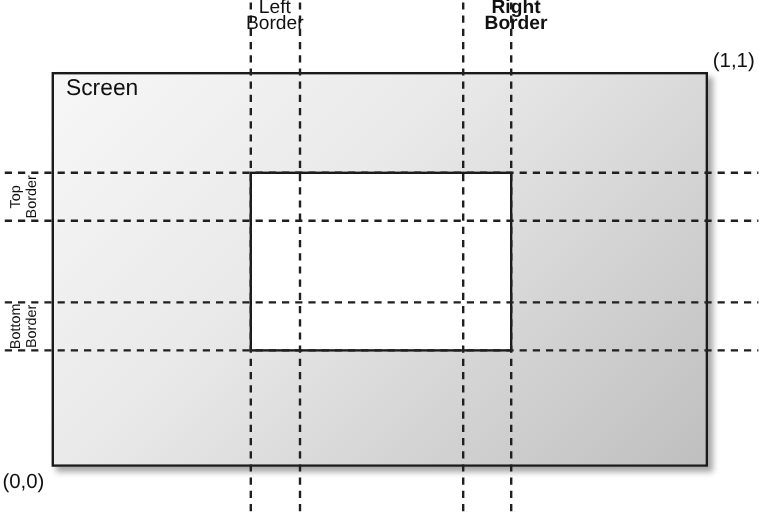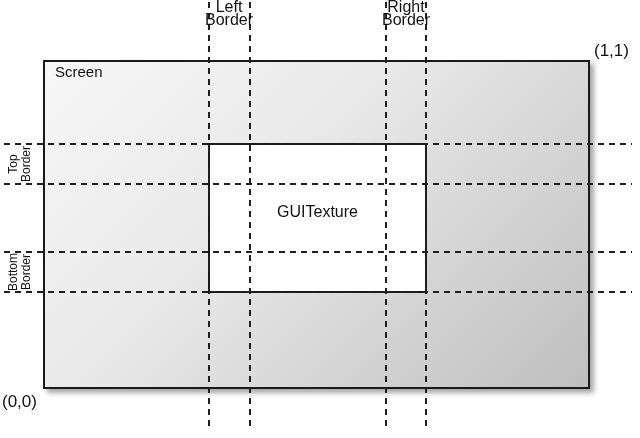--- a/index.html
+++ b/index.html
@@ -54,21 +54,21 @@
     stroke-dasharray: 6 5;
   }
   .lbl {
     position: absolute;
     z-index: 4;
     white-space: nowrap;
   }
   .screen-label {
     left: 55px;
     top: 63px;
-    font-size: 15px;
+    font-size: 19px;
   }
   .guitexture-label {
     left: 208px;
     top: 203px;
     width: 219px;
     text-align: center;
     font-size: 16px;
   }
   .coord-label {
     font-size: 17px;
@@ -76,21 +76,21 @@
   .coord-11 { left: 594px; top: 41px; }
   .coord-00 { left: 2px;   top: 392px; text-align: center; }
   .border-label-h {
     width: 60px;
     text-align: center;
     font-size: 16px;
     line-height: 13px;
     top: 0;
   }
   .left-border-label  { left: 199px; }
-  .right-border-label { left: 376px; }
+  .right-border-label { left: 400px; font-weight: bold; }
   .border-label-v {
     width: 60px;
     height: 30px;
     text-align: center;
     font-size: 12px;
     line-height: 13px;
     transform: rotate(-90deg);
     transform-origin: center center;
   }
   .top-border-label    { left: -8px; top: 149px; }
@@ -114,21 +114,20 @@
     <line x1="426" y1="2" x2="426" y2="426"></line>
 
     <line x1="4" y1="144" x2="632" y2="144"></line>
     <line x1="4" y1="184" x2="632" y2="184"></line>
     <line x1="4" y1="252" x2="632" y2="252"></line>
     <line x1="4" y1="292" x2="632" y2="292"></line>
   </svg>
 
   <div class="lbl screen-label">Screen</div>
 
-  <div class="lbl guitexture-label">GUITexture</div>
 
   <div class="lbl border-label-h left-border-label">
     <span>Left</span>
     <span>Border</span>
   </div>
 
   <div class="lbl border-label-h right-border-label">
     <span>Right</span>
     <span>Border</span>
   </div>

